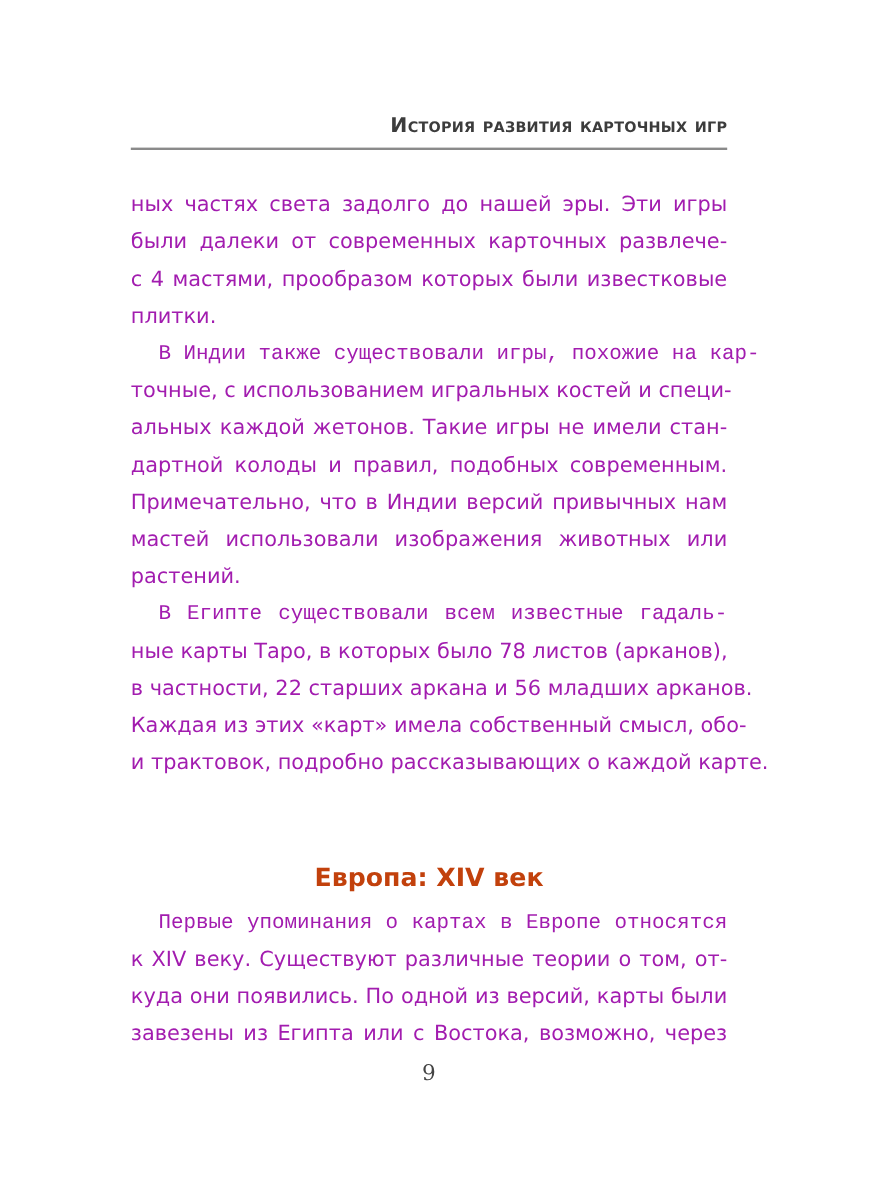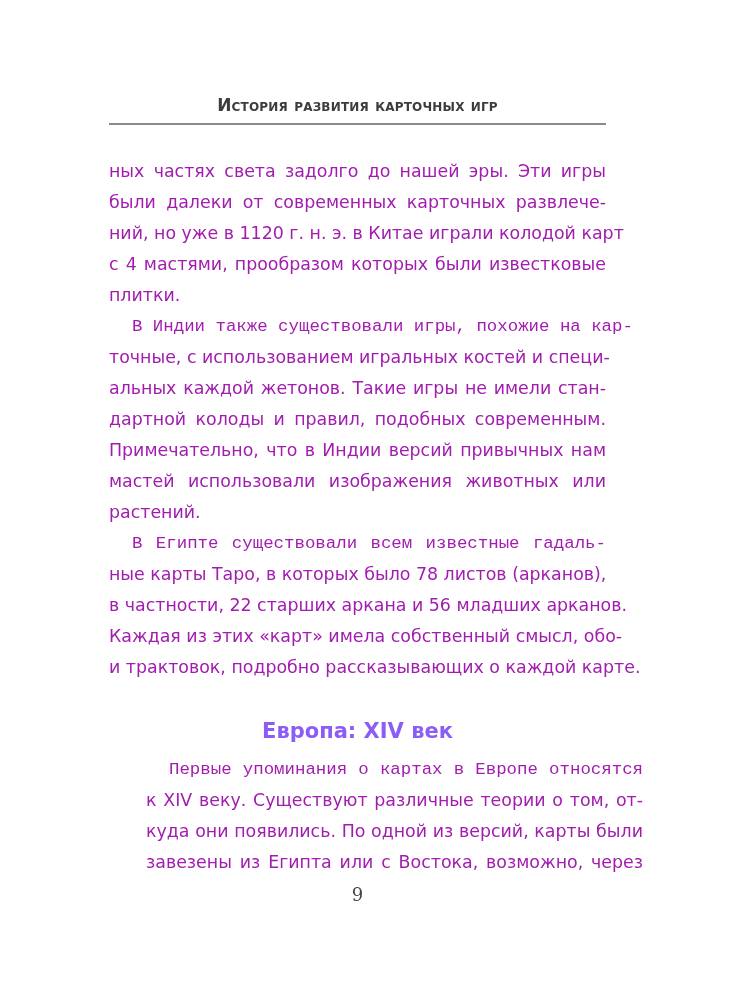--- a/index.html
+++ b/index.html
@@ -20,21 +20,21 @@
       left: 109px;
       top: 0;
       width: 497px;
       height: 1000px;
     }
     .running-head {
       position: absolute;
       top: 94px;
       left: 0;
       width: 497px;
-      text-align: center;
+      text-align: right;
       font-family: "DejaVu Sans", sans-serif;
       font-weight: bold;
       font-variant: small-caps;
       font-size: 17px;
       letter-spacing: 0.2px;
       color: #3c3c3c;
       line-height: 22px;
       white-space: nowrap;
     }
     .head-rule {
@@ -74,28 +74,27 @@
     }
     .section-title {
       position: absolute;
       top: 699px;
       left: 0;
       width: 497px;
       text-align: center;
       font-weight: bold;
       font-size: 21px;
       line-height: 30px;
-      color: #8b5cf6;
+      color: #c2410c;
     }
     .body-text-2 {
       position: absolute;
       top: 754px;
       left: 0;
       width: 497px;
-      margin-left: 37px;
     }
     .folio {
       position: absolute;
       top: 884px;
       left: 0;
       width: 497px;
       text-align: center;
       font-family: "DejaVu Serif", "Liberation Serif", serif;
       font-size: 18px;
       color: #444;
@@ -106,21 +105,20 @@
 
 <div class="page">
 
   <div class="running-head">История развития карточных игр</div>
   <div class="head-rule"></div>
 
   <div class="body-text">
     <p class="para">
       <span class="line">ных частях света задолго до нашей эры. Эти игры</span>
       <span class="line">были далеки от современных карточных развлече-</span>
-      <span class="line">ний, но уже в 1120 г. н. э. в Китае играли колодой карт</span>
       <span class="line">с 4 мастями, прообразом которых были известковые</span>
       <span class="line last">плитки.</span>
     </p>
     <p class="para">
       <span class="line indent">В Индии также существовали игры, похожие на кар-</span>
       <span class="line">точные, с использованием игральных костей и специ-</span>
       <span class="line">альных каждой жетонов. Такие игры не имели стан-</span>
       <span class="line">дартной колоды и правил, подобных современным.</span>
       <span class="line">Примечательно, что в Индии версий привычных нам</span>
       <span class="line">мастей использовали изображения животных или</span>

